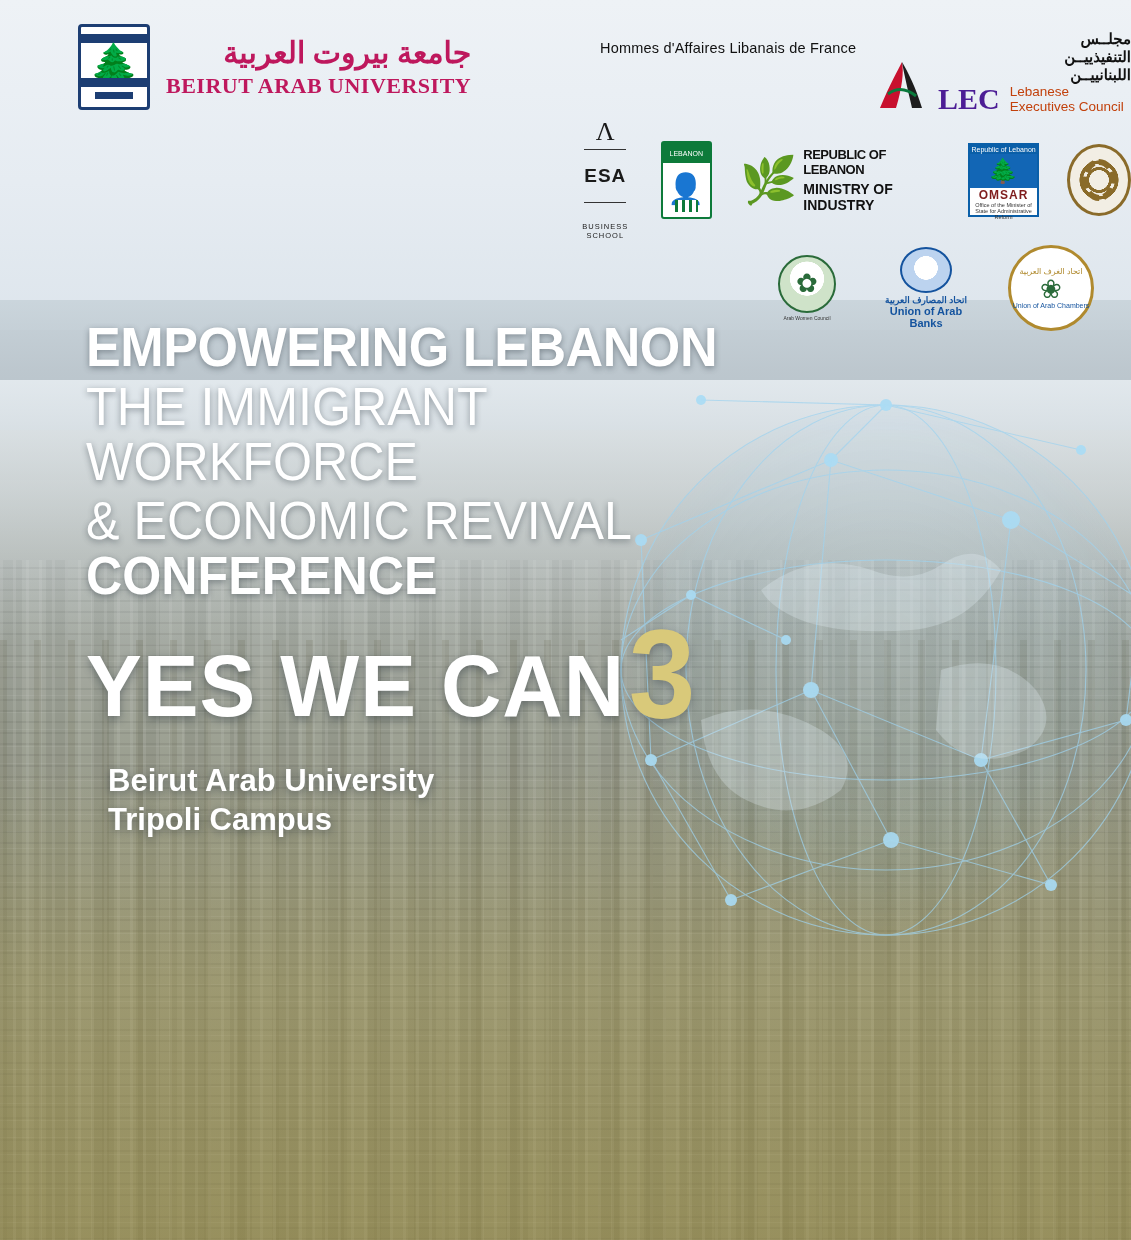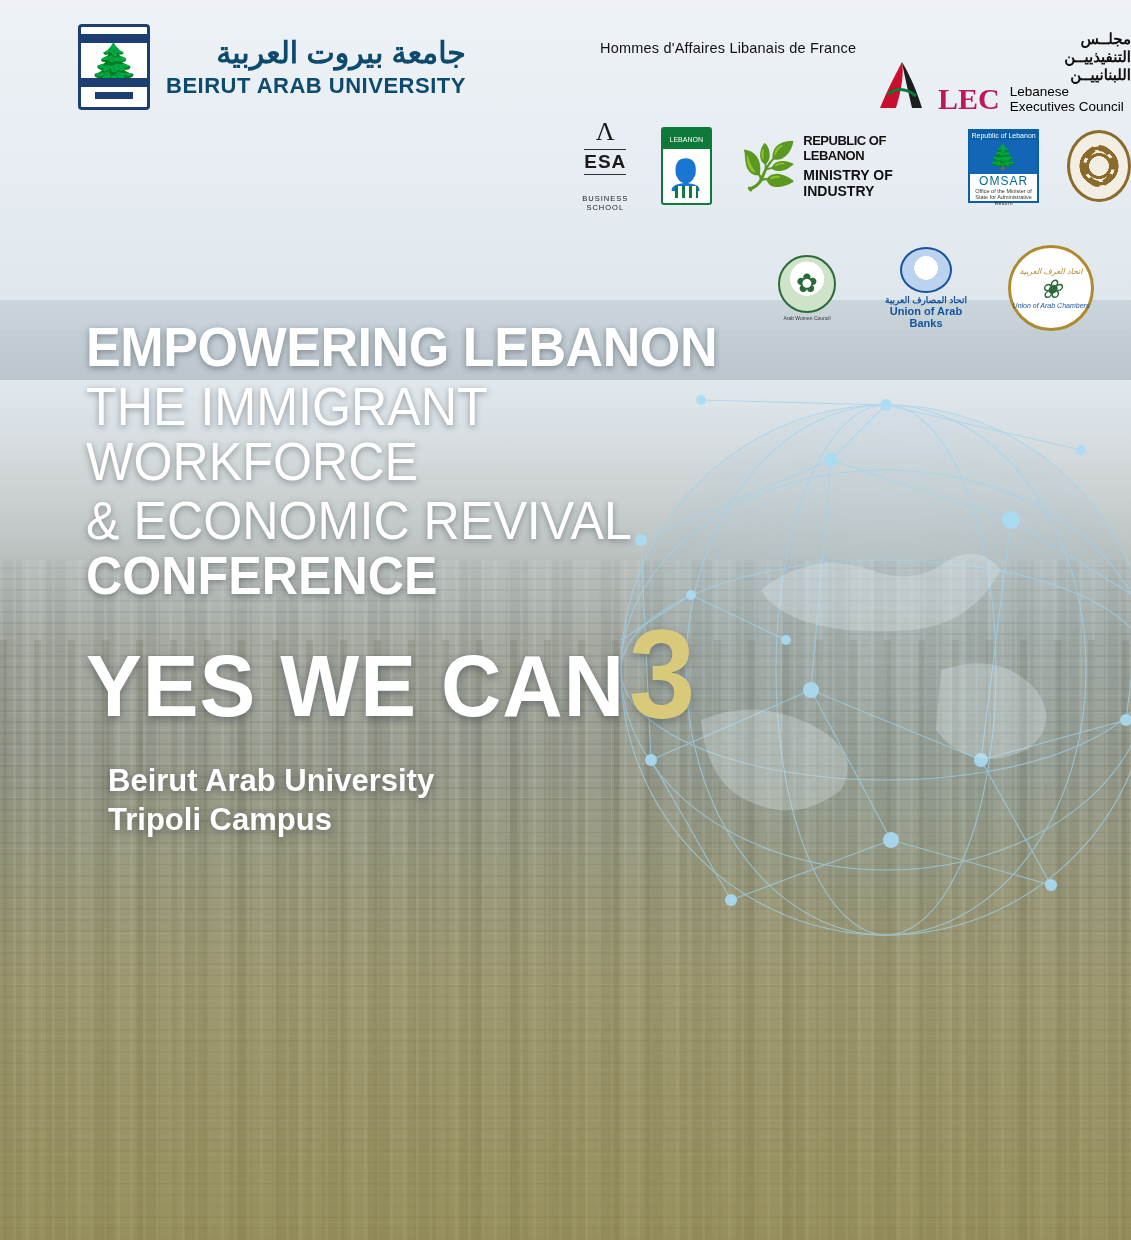--- a/index.html
+++ b/index.html
@@ -73,82 +73,82 @@
     width:72px; height:86px; border:3px solid #1d3e73; border-radius:4px;
     position:relative; background:#ffffff; overflow:hidden;
   }
   .bau-crest .band { position:absolute; left:0; right:0; height:9px; background:#1d3e73; }
   .bau-crest .b1 { top:7px; } .bau-crest .b2 { bottom:20px; }
   .bau-crest .cedar {
     position:absolute; left:50%; top:46%; transform:translate(-50%,-50%);
     font-size:40px; color:#1d3e73; line-height:1;
   }
   .bau-crest .base { position:absolute; left:14px; right:14px; bottom:8px; height:7px; background:#1d3e73; }
-  .bau-text { color:#0c4a6e; }
+  .bau-text { color:#be185d;font-family:Liberation Serif, serif; }
   .bau-ar { font-size:30px; font-weight:bold; letter-spacing:1px; direction:rtl; line-height:1.1; }
   .bau-en { font-size:22px; font-weight:bold; letter-spacing:.5px; margin-top:4px; }
 
   .halfa { position:absolute; left:600px; top:38px; color:#111; }
   .halfa-main { font-family:"Liberation Serif", serif; font-size:41px; font-weight:bold; letter-spacing:1px; }
   .halfa-sub { font-size:14.5px; margin-top:2px; letter-spacing:.2px; }
 
   .lec { position:absolute; left:872px; top:30px; display:flex; align-items:flex-end; gap:10px; }
   .lec-mark { width:56px; height:56px; position:relative; }
-  .lec-word { font-family:"Liberation Serif", serif; font-size:30px; font-weight:bold; color:#be185d; line-height:1; }
+  .lec-word { font-family:"Liberation Serif", serif; font-size:30px; font-weight:bold; color:#4c1d95; line-height:1; }
   .lec-ar { font-size:15px; color:#111; direction:rtl; font-weight:bold; }
-  .lec-en { font-size:13.5px; color:#000000; }
+  .lec-en { font-size:13.5px; color:#c2410c; }
 
   .logo-row { position:absolute; display:flex; align-items:center; }
   .row2 { left:578px; top:120px; gap:28px; }
   .row3 { left:770px; top:245px; gap:34px; }
 
   .logo-box { display:flex; flex-direction:column; align-items:center; justify-content:center; }
 
   .esa { width:62px; text-align:center; color:#1a1a1a; }
   .esa .mark { font-size:26px; line-height:.9; font-family:"Liberation Serif",serif; }
-  .esa .name { font-size:19px; font-weight:bold; letter-spacing:1px; margin-top:6px; border-top:1px solid #333; border-bottom:1px solid #333; padding:1px 0;}
+  .esa .name { font-size:19px; font-weight:bold; letter-spacing:1px; margin-top:6px; border-top:1px solid #333; border-bottom:1px solid #333; padding:15px 0;}
   .esa .sub { font-size:7.5px; letter-spacing:1px; margin-top:19px; }
 
   .leb-green { width:58px; height:78px; border:2px solid #0d7a3a; border-radius:3px; background:#fff; position:relative; }
   .leb-green .top { position:absolute; top:0; left:0; right:0; height:20px; background:#0d7a3a; color:#fff; font-size:7px; display:flex; align-items:center; justify-content:center; flex-direction:column;}
   .leb-green .fig { position:absolute; left:50%; top:46px; transform:translate(-50%,-50%); color:#0d7a3a; font-size:30px; line-height:1;}
   .leb-green .bars { position:absolute; bottom:5px; left:12px; right:12px; height:12px;
     background:repeating-linear-gradient(90deg,#0d7a3a 0 3px, #fff 3px 7px); }
 
   .moi { display:flex; align-items:center; gap:6px; }
   .moi .cedar-art { font-size:46px; color:#c9a227; line-height:1; }
   .moi .txt { color:#111; }
   .moi .t1 { font-size:13px; font-weight:bold; }
   .moi .t2 { font-size:14px; font-weight:bold; }
 
   .omsar { width:80px; height:74px; border:2px solid #0a5fa8; background:#fff; text-align:center; }
   .omsar .hdr { font-size:7px; background:#0a5fa8; color:#fff; padding:1px 0; }
   .omsar .mid { height:34px; background:#1266b5; display:flex; align-items:center; justify-content:center; color:#fff; font-size:24px; }
-  .omsar .nm { font-size:12px; font-weight:normal; color:#0369a1; letter-spacing:1px; }
+  .omsar .nm { font-size:12px; font-weight:bold; color:#7f1d1d; letter-spacing:1px; }
   .omsar .ft { font-size:5.5px; color:#333; line-height:1.1; }
 
   .circ-logo { width:72px; height:72px; border-radius:50%;
     background:radial-gradient(circle at 50% 50%, #f2eee4 0 22%, #8a6b2a 23% 29%, #f2eee4 30% 36%, #8a6b2a 37% 44%, #f2eee4 45% 100%);
     border:3px solid #8a6b2a; position:relative; }
   .circ-logo::after{ content:""; position:absolute; inset:12px; border-radius:50%; border:6px dashed #8a6b2a; }
 
   .wom { width:74px; text-align:center; }
   .wom .badge { width:58px; height:58px; border-radius:50%; border:2px solid #2a6b3a; margin:0 auto;
     background:radial-gradient(circle at 50% 40%, #fff 0 40%, #cfe3c9 41% 100%); position:relative; }
   .wom .badge::after { content:"✿"; position:absolute; left:50%; top:48%; transform:translate(-50%,-50%); font-size:26px; color:#2a6b3a;}
   .wom .cap { font-size:5px; color:#333; margin-top:3px; line-height:1.1; }
 
   .uab { width:96px; text-align:center; }
   .uab .globe2 { width:52px; height:46px; border:2px solid #14539e; border-radius:50%; margin:0 auto;
     background:radial-gradient(circle at 50% 45%, #ffffff 0 35%, #bcd3ef 36% 100%); }
   .uab .ar { font-size:9px; color:#14539e; direction:rtl; margin-top:2px; font-weight:bold;}
   .uab .en { font-size:11px; color:#14539e; font-weight:bold; }
 
   .uac { width:86px; height:86px; border-radius:50%; border:3px solid #b08a2e; background:#fff;
-    display:flex; flex-direction:column; align-items:center; justify-content:center; text-align:center;font-style:italic; }
+    display:flex; flex-direction:column; align-items:center; justify-content:center; text-align:center; }
   .uac .ar { font-size:8px; color:#b08a2e; direction:rtl; }
   .uac .wreath { font-size:26px; color:#2a6b3a; line-height:1; }
   .uac .en { font-size:7px; color:#14539e; }
 
   
   .title-block { position:absolute; left:86px; top:318px; width:800px; }
   .t-line {
     font-family:"Liberation Sans", sans-serif;
     font-weight:bold;
     color:#ffffff;

